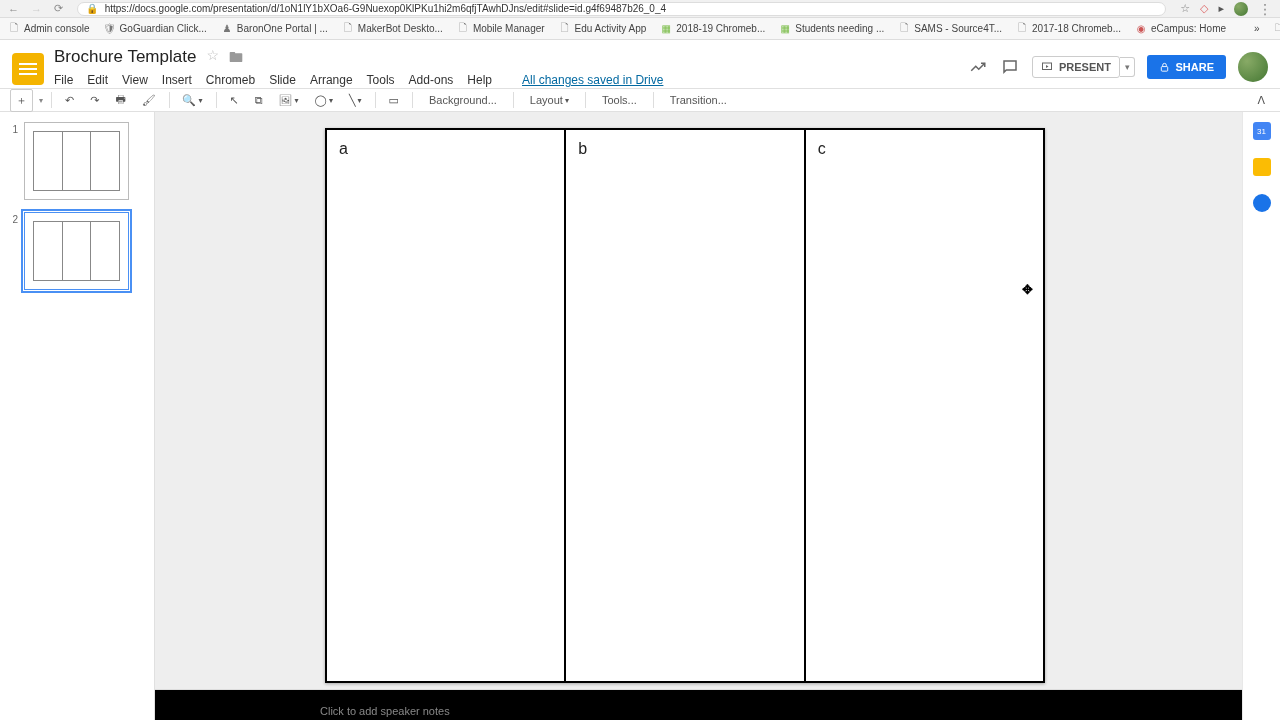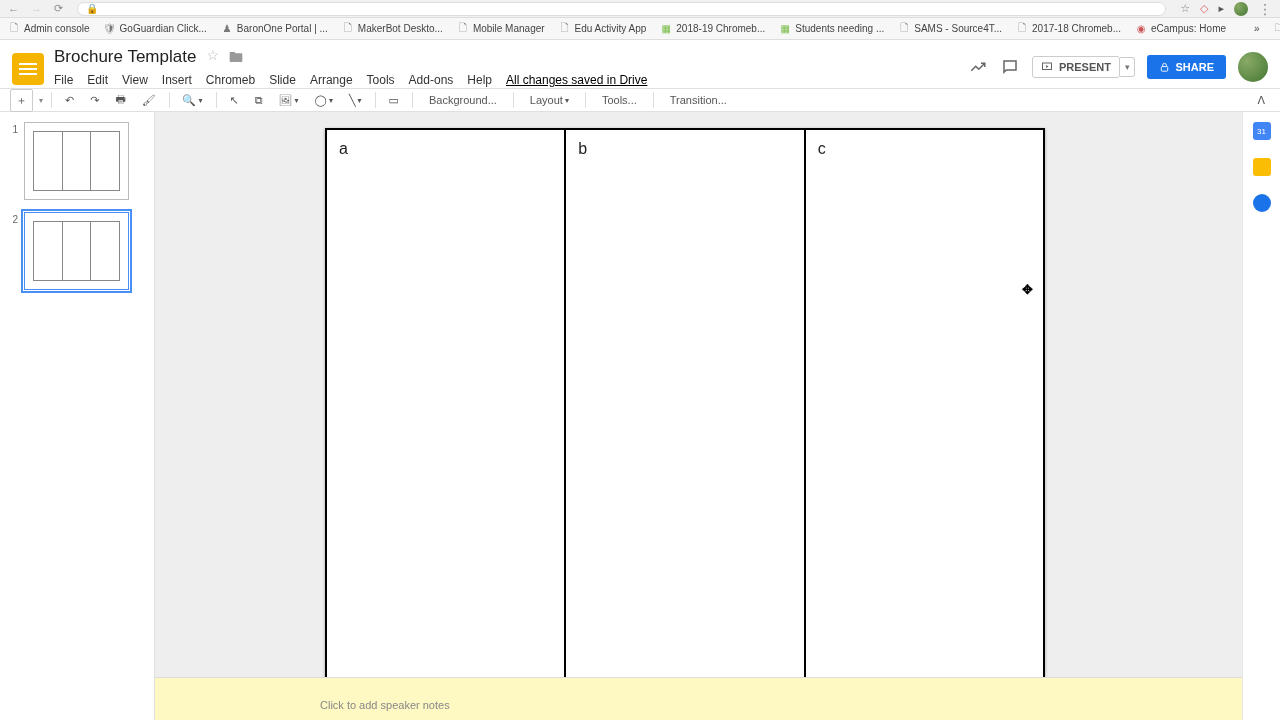--- a/index.html
+++ b/index.html
@@ -21,21 +21,21 @@
 
 .app-header { height: 48px; display: flex; align-items: center; padding: 6px 12px 0 12px; gap: 10px; }
 .app-logo { width: 32px; height: 32px; background: #f4b400; border-radius: 4px; position: relative; display: flex; align-items: center; justify-content: center; margin-top: 4px;}
 .app-logo::after { content: ""; width: 18px; height: 2px; background: #fff; position: absolute; top: 10px; box-shadow: 0 5px 0 #fff, 0 10px 0 #fff; }
 .title-area { display: flex; flex-direction: column; gap: 2px; }
 .title-row { display: flex; align-items: flex-start; gap: 10px; }
 .doc-title { font-size: 17px; color: #222; }
 .star { color: #bbb; font-size: 14px; }
 .folder { color: #999; font-size: 14px; }
 .menu-row { display: flex; gap: 14px; font-size: 12px; color: #333; align-items: center; }
-.menu-row .saved { text-decoration: underline; color: #000000; margin-left: 0; }
+.menu-row .saved { text-decoration: underline; color: #0369a1; margin-left: 16px; }
 .header-right { margin-left: auto; display: flex; align-items: center; gap: 12px; }
 .hr-icon { width: 20px; height: 20px; display: flex; align-items: center; justify-content: center; color: #666; font-size: 16px; }
 .present-btn { display: flex; gap: 6px; background: #fff; border: 1px solid #ccc; border-radius: 3px; padding: 4px 8px; font-size: 11px; font-weight: 600; color: #555; }
 .present-drop { border: 1px solid #ccc; border-left: none; border-radius: 0 3px 3px 0; padding: 4px 5px; font-size: 9px; color: #777; margin-left: -12px; }
 .share-btn { display: flex; align-items: center; gap: 5px; background: #1a73e8; color: #fff; border-radius: 3px; padding: 6px 12px; font-size: 11px; font-weight: 700; }
 .avatar { width: 30px; height: 30px; border-radius: 50%; background: radial-gradient(circle at 30% 30%, #8a6 0%, #473 100%); }
 
 
 .toolbar { height: 24px; border-top: 1px solid #e0e0e0; border-bottom: 1px solid #e0e0e0; margin-top: 0; display: flex; align-items: center; padding: 0 10px; gap: 6px; font-size: 11px; color: #555; position: relative;}
 .tb-btn { padding: 3px 5px; border-radius: 2px; display: flex; align-items: center; gap: 2px; min-width: 16px; justify-content: center; }
@@ -56,21 +56,21 @@
 .thumb-cols div { flex: 1; border-right: 1px solid #888; }
 .thumb-cols div:last-child { border-right: none; }
 
 .canvas-area { flex: 1; background: #eeeeee; position: relative; overflow: hidden; }
 .slide { position: absolute; left: 170px; top: 16px; width: 720px; height: 555px; background: #fff; box-shadow: 0 1px 3px rgba(0,0,0,0.3); }
 .slide-inner { position: absolute; inset: 0; border: 2px solid #000; display: flex; }
 .slide-col { flex: 1; border-right: 2px solid #000; padding: 10px 12px; font-size: 16px; color: #222; }
 .slide-col:last-child { border-right: none; }
 .move-cursor { position: absolute; font-size: 13px; color: #000; font-weight: bold; }
 
-.notes-bar { position: absolute; bottom: 0; left: 0; right: 0; height: 22px; background: #fef9c3; border-top: 1px solid #ddd; font-size: 11px; color: #888; padding: 21px 10px; margin-left:0;}
+.notes-bar { position: absolute; bottom: 0; left: 0; right: 0; height: 22px; background: #000000; border-top: 1px solid #ddd; font-size: 11px; color: #888; padding: 15px 10px; margin-left:0;}
 .notes-bar-inner{ margin-left: 155px;}
 
 .side-panel { width: 38px; background: #fff; border-left: 1px solid #e8e8e8; display: flex; flex-direction: column; align-items: center; gap: 18px; padding-top: 10px; }
 .sp-icon { width: 18px; height: 18px; border-radius: 3px; }
 .sp-cal { background: #4285f4; position: relative; }
 .sp-cal::after{content:"31"; font-size:8px; color:#fff; position:absolute; inset:0; display:flex; align-items:center; justify-content:center;}
 .sp-keep { background: #fbbc04; border-radius: 3px; }
 .sp-tasks { background: #1a73e8; border-radius: 50%; }
 
 svg { display: block; }
@@ -79,20 +79,21 @@
 <body>
 
 <div class="browser-bar">
   <div class="nav-icons">
     <span>←</span>
     <span style="color:#ccc">→</span>
     <span>⟳</span>
   </div>
   <div class="url-box">
     <span>🔒</span>
+    <span>https://docs.google.com/presentation/d/1oN1lY1bXOa6-G9Nuexop0KlPKu1hi2m6qfjTAwhDJns/edit#slide=id.g4f69487b26_0_4</span>
   </div>
   <div class="right">
     <span>☆</span>
     <span style="color:#d66">◇</span>
     <span style="color:#555">▸</span>
     <div class="avatar-small"></div>
     <span class="dots-vert">⋮</span>
   </div>
 </div>
 

